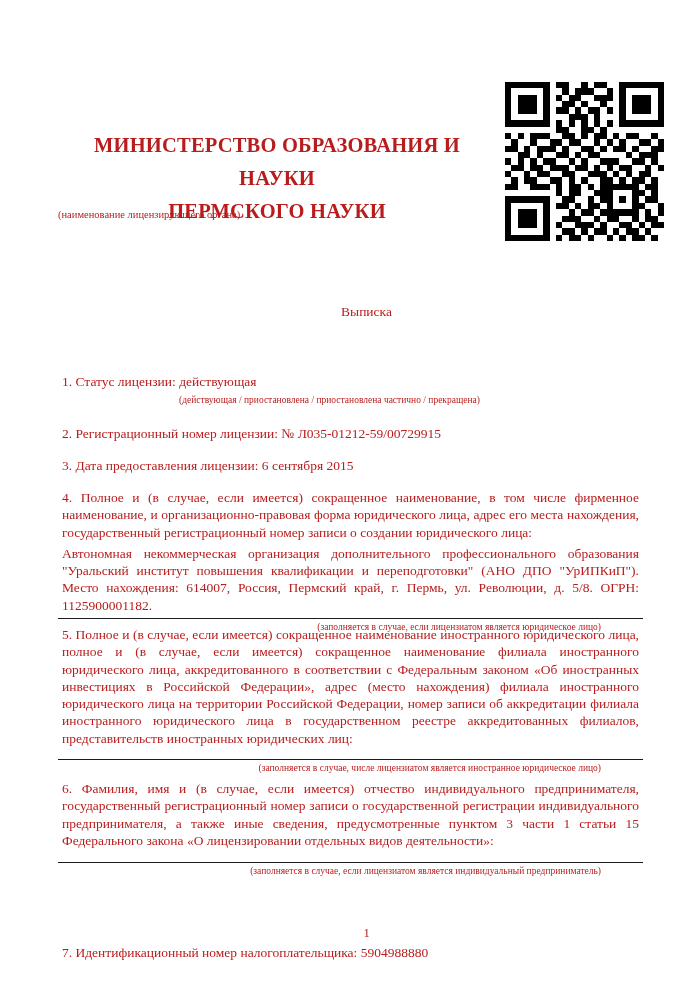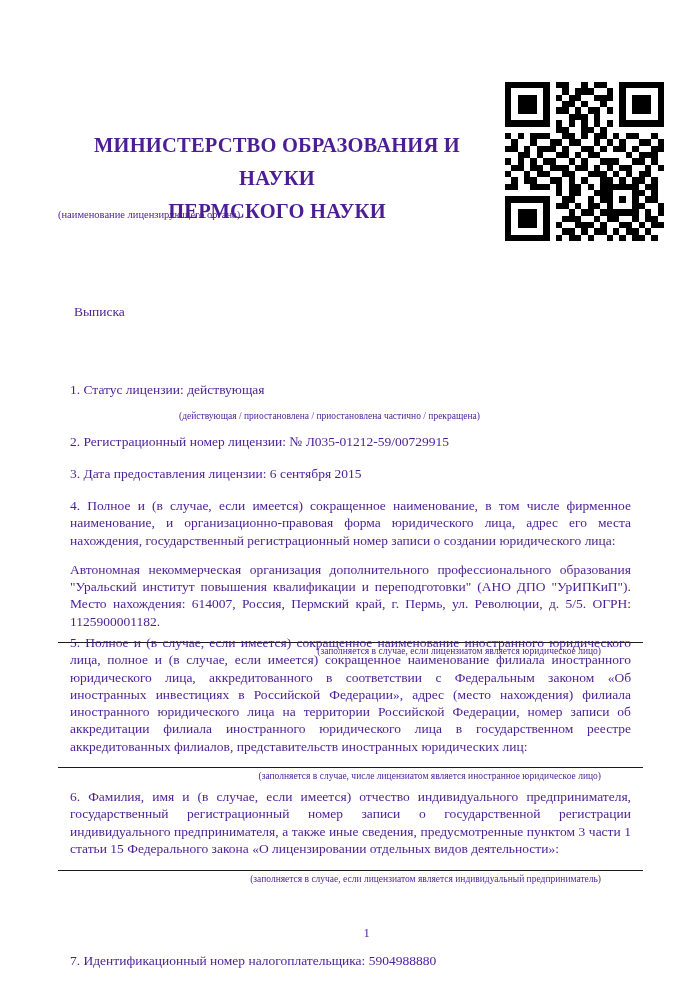--- a/index.html
+++ b/index.html
@@ -2,24 +2,24 @@
 <html><head>
 <meta charset="utf-8">
 <style>
   html,body{margin:0;padding:0;background:#ffffff;}
   .page{
     position:relative;
     width:700px;height:990px;
     background:#ffffff;
     overflow:hidden;
     font-family:"Liberation Serif", serif;
-    color:#4c1d95;
+    color:#b91c1c;
   }
   .abs{position:absolute;}
-  p{margin:12px;}
+  p{margin:4px;}
   
   .ministry{
     left:58px;top:129px;width:438px;
     text-align:center;
     font-weight:bold;
     font-size:20.5px;
     line-height:33px;
     letter-spacing:0.2px;
   }
   .hcap{
@@ -32,20 +32,21 @@
   .qr{
     left:505px;top:82px;width:159px;height:159px;
     display:grid;
     grid-template-columns:repeat(25,1fr);
     grid-template-rows:repeat(25,1fr);
   }
   .qr .qm{background:#000;}
   
   .title{
     left:74px;top:303px;width:585px;
+    text-align:center;
     font-size:13.5px;
     line-height:17.3px;
   }
   
   .item{
     left:58px;width:585px;
     font-size:13.5px;
     line-height:17.3px;
   }
   .just p{text-align:justify;}
@@ -720,21 +721,21 @@
   <div class="abs item" style="top:421px">
     <p>2. Регистрационный номер лицензии: № Л035-01212-59/00729915</p>
   </div>
 
   <div class="abs item" style="top:453px">
     <p>3. Дата предоставления лицензии: 6 сентября 2015</p>
   </div>
 
   <div class="abs item just" style="top:485px">
     <p>4. Полное и (в случае, если имеется) сокращенное наименование, в том числе фирменное наименование, и организационно-правовая форма юридического лица, адрес его места нахождения, государственный регистрационный номер записи о создании юридического лица:</p>
-    <p>Автономная некоммерческая организация дополнительного профессионального образования "Уральский институт повышения квалификации и переподготовки" (АНО ДПО "УрИПКиП"). Место нахождения: 614007, Россия, Пермский край, г. Пермь, ул. Революции, д. 5/5. ОГРН: 1125900001182.</p>
+    <p>Автономная некоммерческая организация дополнительного профессионального образования "Уральский институт повышения квалификации и переподготовки" (АНО ДПО "УрИПКиП"). Место нахождения: 614007, Россия, Пермский край, г. Пермь, ул. Революции, д. 5/8. ОГРН: 1125900001182.</p>
     <div class="rule"></div>
     <div class="cap m">(заполняется в случае, если лицензиатом является юридическое лицо)</div>
   </div>
 
   <div class="abs item just" style="top:622px">
     <p>5. Полное и (в случае, если имеется) сокращенное наименование иностранного юридического лица, полное и (в случае, если имеется) сокращенное наименование филиала иностранного юридического лица, аккредитованного в соответствии с Федеральным законом «Об иностранных инвестициях в Российской Федерации», адрес (место нахождения) филиала иностранного юридического лица на территории Российской Федерации, номер записи об аккредитации филиала иностранного юридического лица в государственном реестре аккредитованных филиалов, представительств иностранных юридических лиц:</p>
     <div class="rule" style="margin-top:12px"></div>
     <div class="cap m">(заполняется в случае, числе лицензиатом является иностранное юридическое лицо)</div>
   </div>
 

